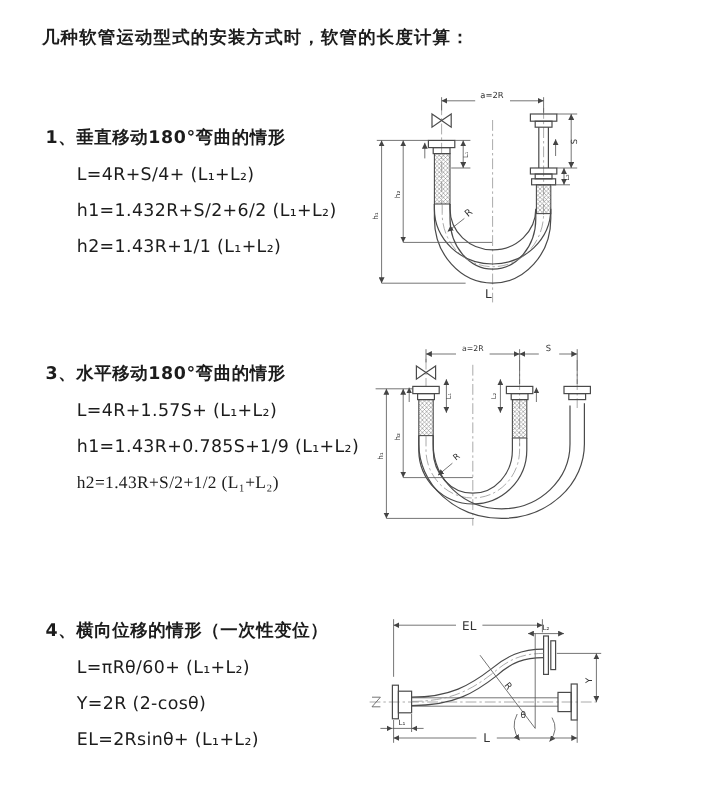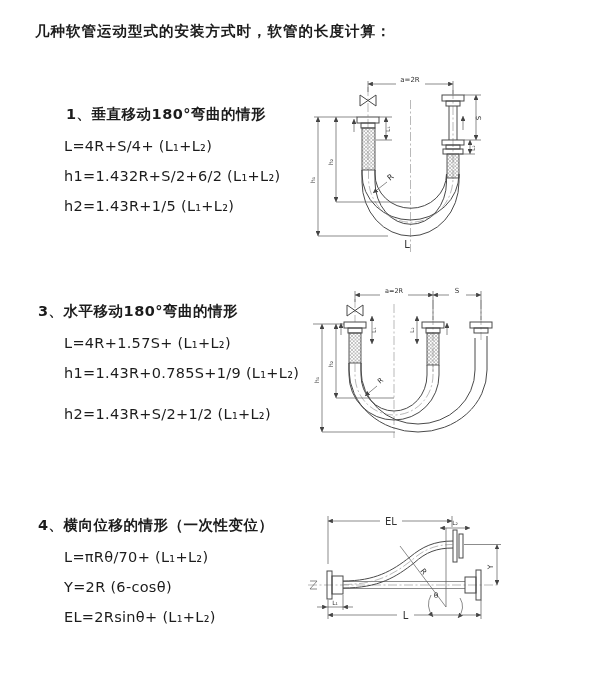--- a/index.html
+++ b/index.html
@@ -27,24 +27,24 @@
       <path d="M0,0 L10,5 L0,10 Z" fill="#444"></path>
     </marker>
     <pattern id="braid" width="3.5" height="3.5" patternUnits="userSpaceOnUse">
       <path d="M0,3.5 L3.5,0 M0,0 L3.5,3.5" stroke="#8a8a8a" stroke-width="0.5"></path>
     </pattern>
   </defs>
 </svg>
 
 <div class="abs title" style="left:35px;top:22px;">几种软管运动型式的安装方式时，软管的长度计算：</div>
 
-<div class="abs heading" style="left:38px;top:105px;margin-left:28px;">1、垂直移动180°弯曲的情形</div>
+<div class="abs heading" style="left:38px;top:105px;">1、垂直移动180°弯曲的情形</div>
 <div class="abs formula" style="left:64px;top:138px;">L=4R+S/4+ (L₁+L₂)</div>
 <div class="abs formula" style="left:64px;top:168px;">h1=1.432R+S/2+6/2 (L₁+L₂)</div>
-<div class="abs formula" style="left:64px;top:198px;">h2=1.43R+1/5 (L₁+L₂)</div>
+<div class="abs formula" style="left:64px;top:198px;">h2=1.43R+1/1 (L₁+L₂)</div>
 
 <svg class="abs" style="left:310px;top:70px;" width="280" height="190" viewBox="0 0 280 190">
   <g>
 
     <line class="cl" x1="58" y1="17" x2="58" y2="100"></line>
     <line class="cl" x1="143" y1="20" x2="143" y2="110"></line>
     <line class="cl" x1="100.5" y1="30" x2="100.5" y2="182"></line>
 
     <path class="ln" d="M50,25 L58,30.5 L50,36 Z M66,25 L58,30.5 L66,36 Z"></path>
 
@@ -99,21 +99,21 @@
   <text x="80" y="59" font-size="5.5" text-anchor="middle" transform="rotate(-90,80,59)">L₁</text>
   <text x="170.5" y="48" font-size="7" text-anchor="middle" transform="rotate(-90,170.5,48)">S</text>
   <text x="164.5" y="78" font-size="5.5" text-anchor="middle" transform="rotate(-90,164.5,78)">L₂</text>
   <text x="80" y="111" font-size="8" transform="rotate(-40,80,111)">R</text>
   <text x="97" y="178" font-size="10" text-anchor="middle">L</text>
 </svg>
 
 <div class="abs heading" style="left:38px;top:302px;">3、水平移动180°弯曲的情形</div>
 <div class="abs formula" style="left:64px;top:335px;">L=4R+1.57S+ (L₁+L₂)</div>
 <div class="abs formula" style="left:64px;top:365px;">h1=1.43R+0.785S+1/9 (L₁+L₂)</div>
-<div class="abs formula" style="left:64px;top:406px;">h2=1.43R+S/2+1/2 (L₁+L₂)</div>
+<div class="abs formula" style="left:64px;top:395px;font-family:Liberation Serif, serif;">h2=1.43R+S/2+1/2 (L₁+L₂)</div>
 
 <svg class="abs" style="left:310px;top:280px;" width="280" height="180" viewBox="0 0 280 180">
   <g>
 
     <line class="cl" x1="45" y1="19" x2="45" y2="42"></line>
     <line class="cl" x1="84" y1="24" x2="84" y2="158"></line>
     <line class="cl" x1="123" y1="20" x2="123" y2="92"></line>
     <line class="cl" x1="171" y1="20" x2="171" y2="60"></line>
 
     <path class="ln" d="M37,25 L45,30.5 L37,36 Z M53,25 L45,30.5 L53,36 Z"></path>
@@ -160,22 +160,22 @@
   <text x="84" y="12.5" text-anchor="middle" font-size="6.5">a=2R</text>
   <text x="147" y="12.5" text-anchor="middle" font-size="7">S</text>
   <text x="9" y="100" font-size="6" text-anchor="middle" transform="rotate(-90,9,100)">h₁</text>
   <text x="23" y="84" font-size="6" text-anchor="middle" transform="rotate(-90,23,84)">h₂</text>
   <text x="66" y="50" font-size="5.5" text-anchor="middle" transform="rotate(-90,66,50)">L₁</text>
   <text x="103.5" y="50" font-size="5.5" text-anchor="middle" transform="rotate(-90,103.5,50)">L₂</text>
   <text x="70" y="104" font-size="7" transform="rotate(-40,70,104)">R</text>
 </svg>
 
 <div class="abs heading" style="left:38px;top:516px;">4、横向位移的情形（一次性变位）</div>
-<div class="abs formula" style="left:64px;top:549px;">L=πRθ/70+ (L₁+L₂)</div>
-<div class="abs formula" style="left:64px;top:579px;">Y=2R (6-cosθ)</div>
+<div class="abs formula" style="left:64px;top:549px;">L=πRθ/60+ (L₁+L₂)</div>
+<div class="abs formula" style="left:64px;top:579px;">Y=2R (2-cosθ)</div>
 <div class="abs formula" style="left:64px;top:609px;text-align:center;">EL=2Rsinθ+ (L₁+L₂)</div>
 
 <svg class="abs" style="left:300px;top:500px;" width="300" height="150" viewBox="0 0 300 150">
   <g>
 
     <line class="cl" x1="8" y1="85" x2="200" y2="85"></line>
 
     <path class="tn" d="M10,81 H17 L10,89 H17"></path>
 
     <line class="tn" x1="43" y1="81.5" x2="165" y2="81.5"></line>

